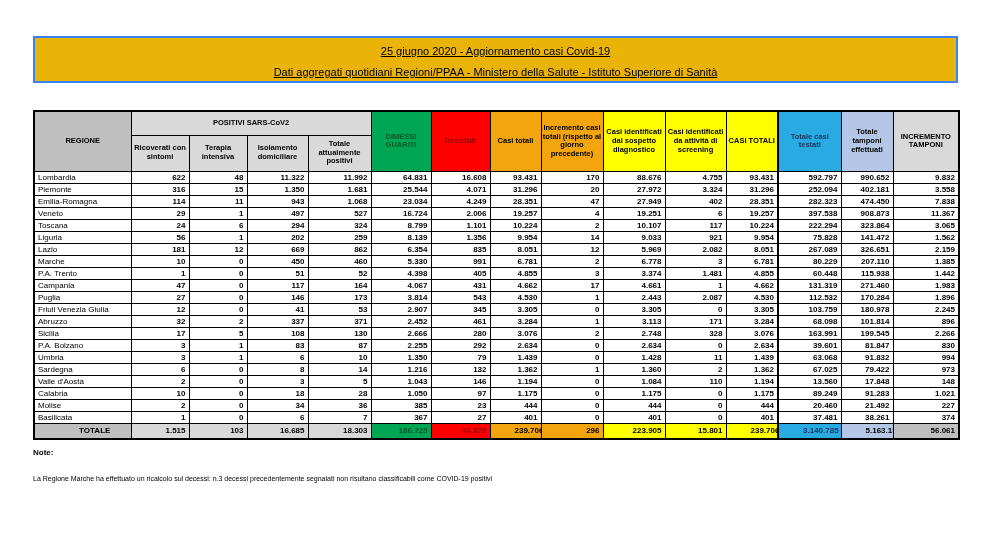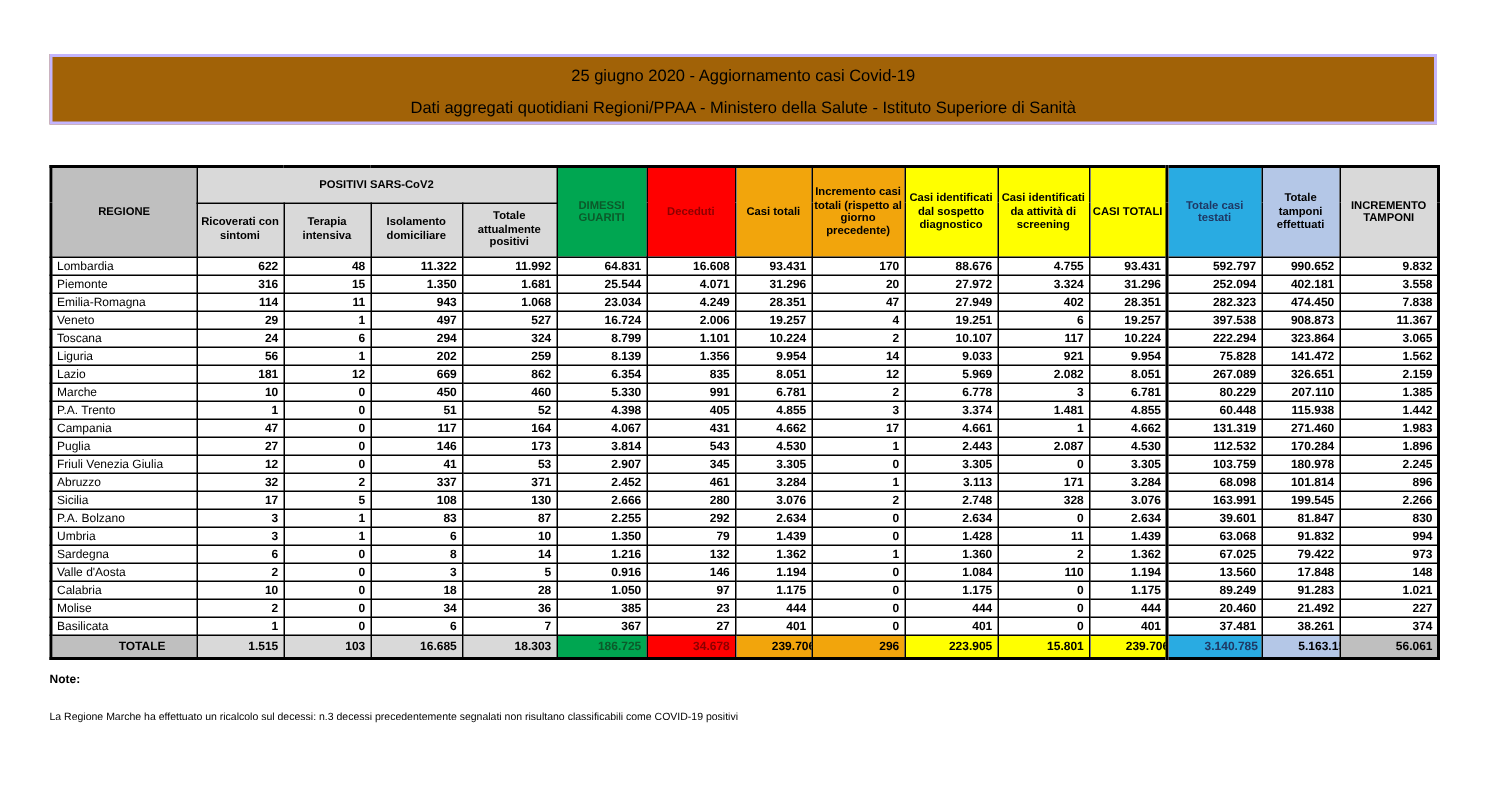--- a/index.html
+++ b/index.html
@@ -3,21 +3,21 @@
 <meta charset="utf-8">
 <style>
   * { box-sizing: border-box; }
   html,body { margin:0; padding:0; }
   body {
     width:994px; height:539px; background:#fff; position:relative;
     font-family:"Liberation Sans", sans-serif; color:#000;
   }
   .title-box {
     position:absolute; left:33px; top:36px; width:925px; height:47px;
-    border:2px solid #c4b5fd; background:#a16207; text-align:center;
+    border:2px solid #3b82f6; background:#eab308; text-align:center;text-decoration:underline;
   }
   .title-line1 { font-size:11px; margin-top:7px; }
   .title-line2 { font-size:11px; margin-top:9px; }
 
   table.covid-table {
     position:absolute; left:33px; top:110px; width:925px;
     border-collapse:collapse; table-layout:fixed;
     border:2px solid #000;
   }
   .covid-table th, .covid-table td {
@@ -392,21 +392,21 @@
         <td class="num thick-left">67.025</td>
         <td class="num">79.422</td>
         <td class="num">973</td>
       </tr>
       <tr>
         <td class="region">Valle d'Aosta</td>
         <td class="num">2</td>
         <td class="num">0</td>
         <td class="num">3</td>
         <td class="num">5</td>
-        <td class="num">0.916</td>
+        <td class="num">1.043</td>
         <td class="num">146</td>
         <td class="num">1.194</td>
         <td class="num">0</td>
         <td class="num">1.084</td>
         <td class="num">110</td>
         <td class="num">1.194</td>
         <td class="num thick-left">13.560</td>
         <td class="num">17.848</td>
         <td class="num">148</td>
       </tr>

